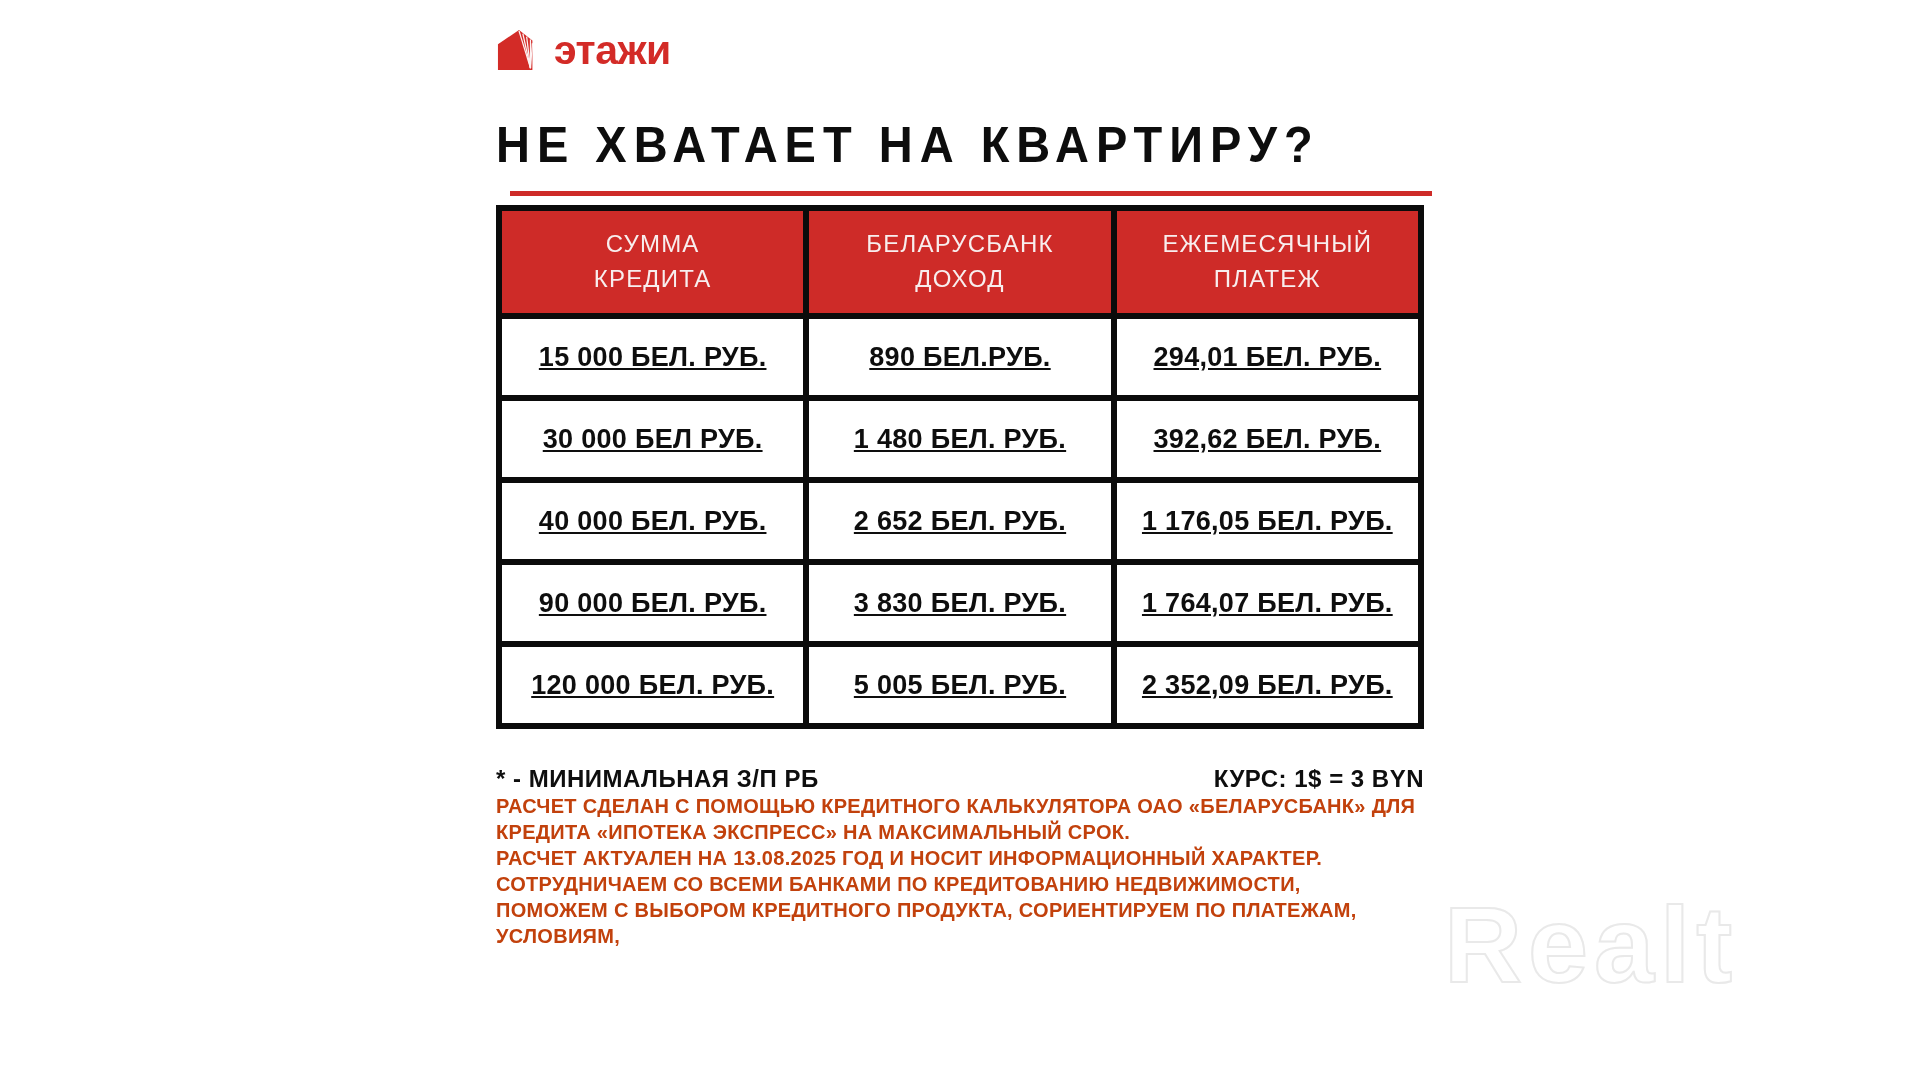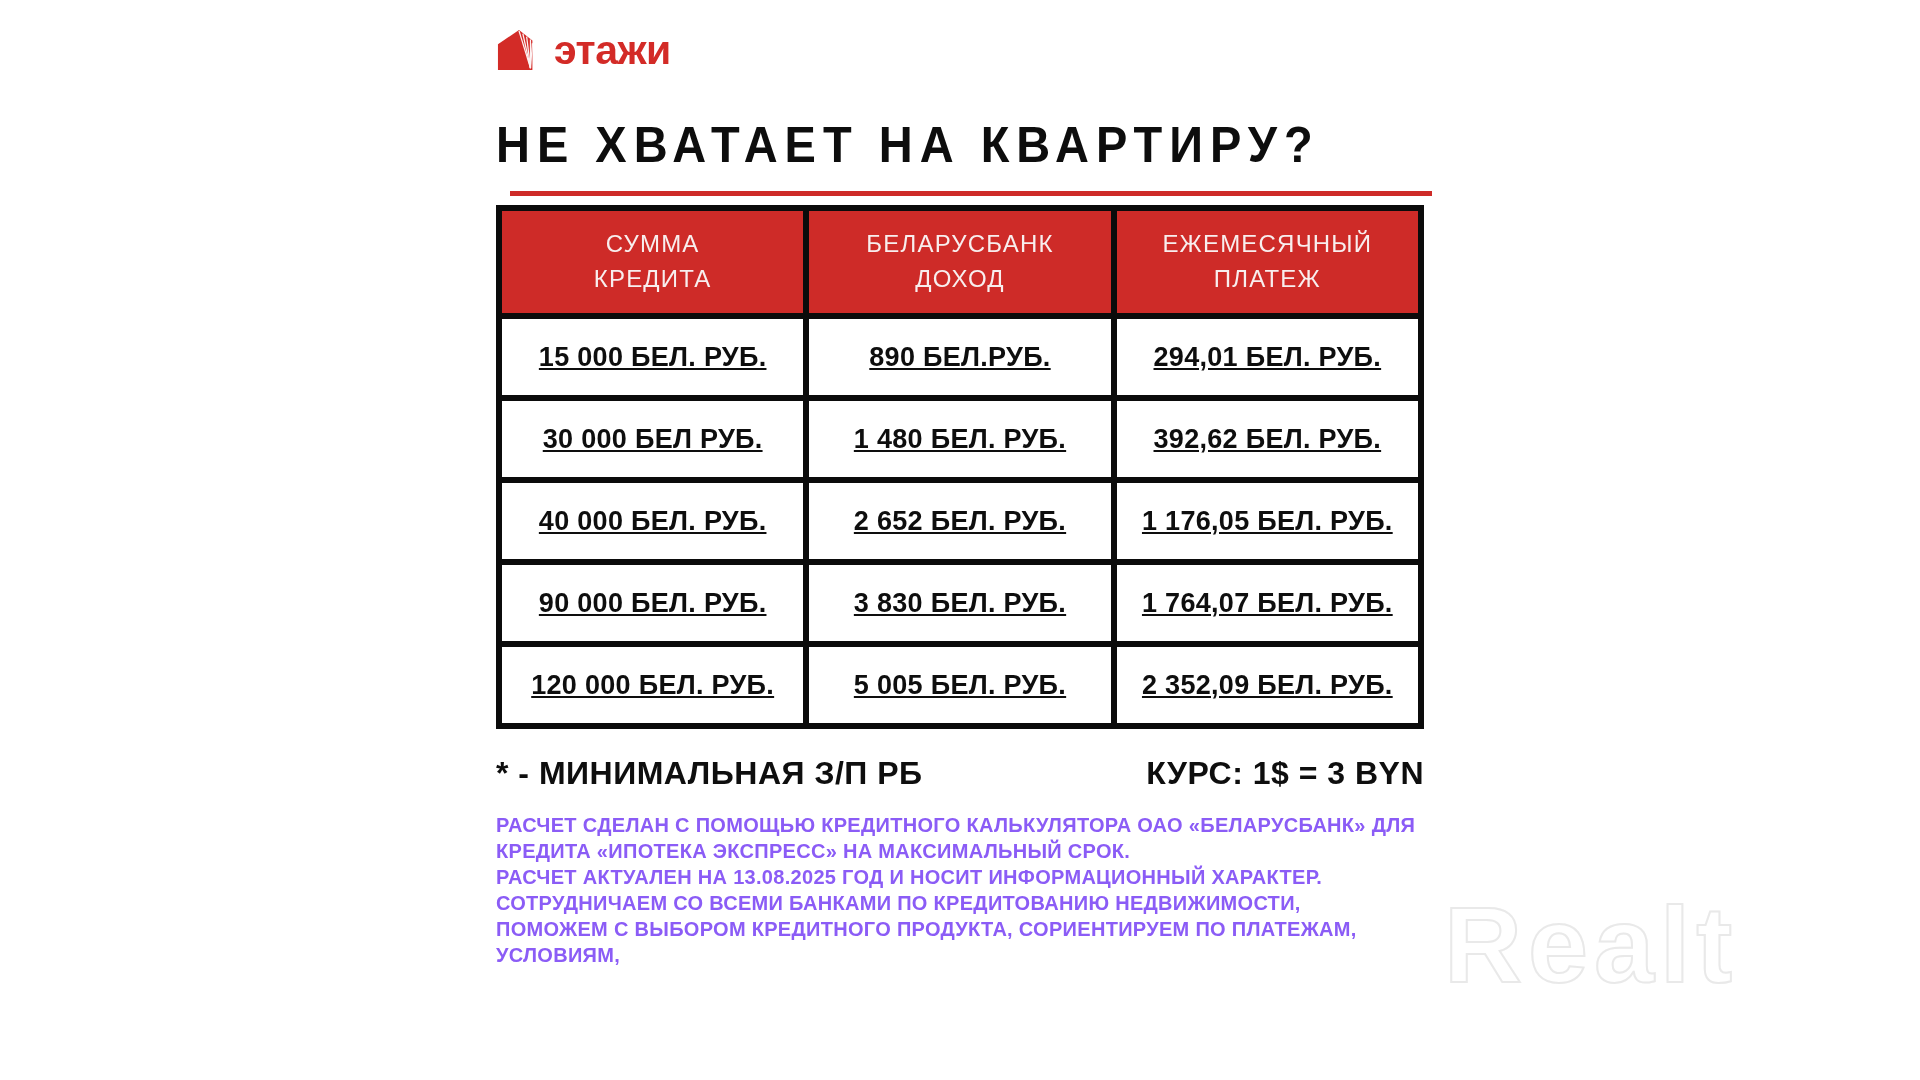--- a/index.html
+++ b/index.html
@@ -79,34 +79,33 @@
     font-weight: 700;
     letter-spacing: 0.3px;
     color: #0e0e0e;
     text-decoration: underline;
   }
   
   .footnote-row {
     display: flex;
     justify-content: space-between;
     align-items: baseline;
-    margin-top: 26px;
-    font-size: 32px;
+    margin-top: 36px;
+    font-size: 24px;
     font-weight: 700;
     letter-spacing: 0.5px;
     color: #0e0e0e;
   }
   
   .disclaimer {
-    margin-top: 20px;
     font-size: 20px;
     font-weight: 600;
     line-height: 26px;
     letter-spacing: 0.3px;
-    color: #8b5cf6;
+    color: #c2410c;
     width: 940px;
   }
   
   .watermark {
     position: absolute;
     left: 1444px;
     top: 882px;
     font-size: 108px;
     font-weight: 800;
     letter-spacing: 6px;

